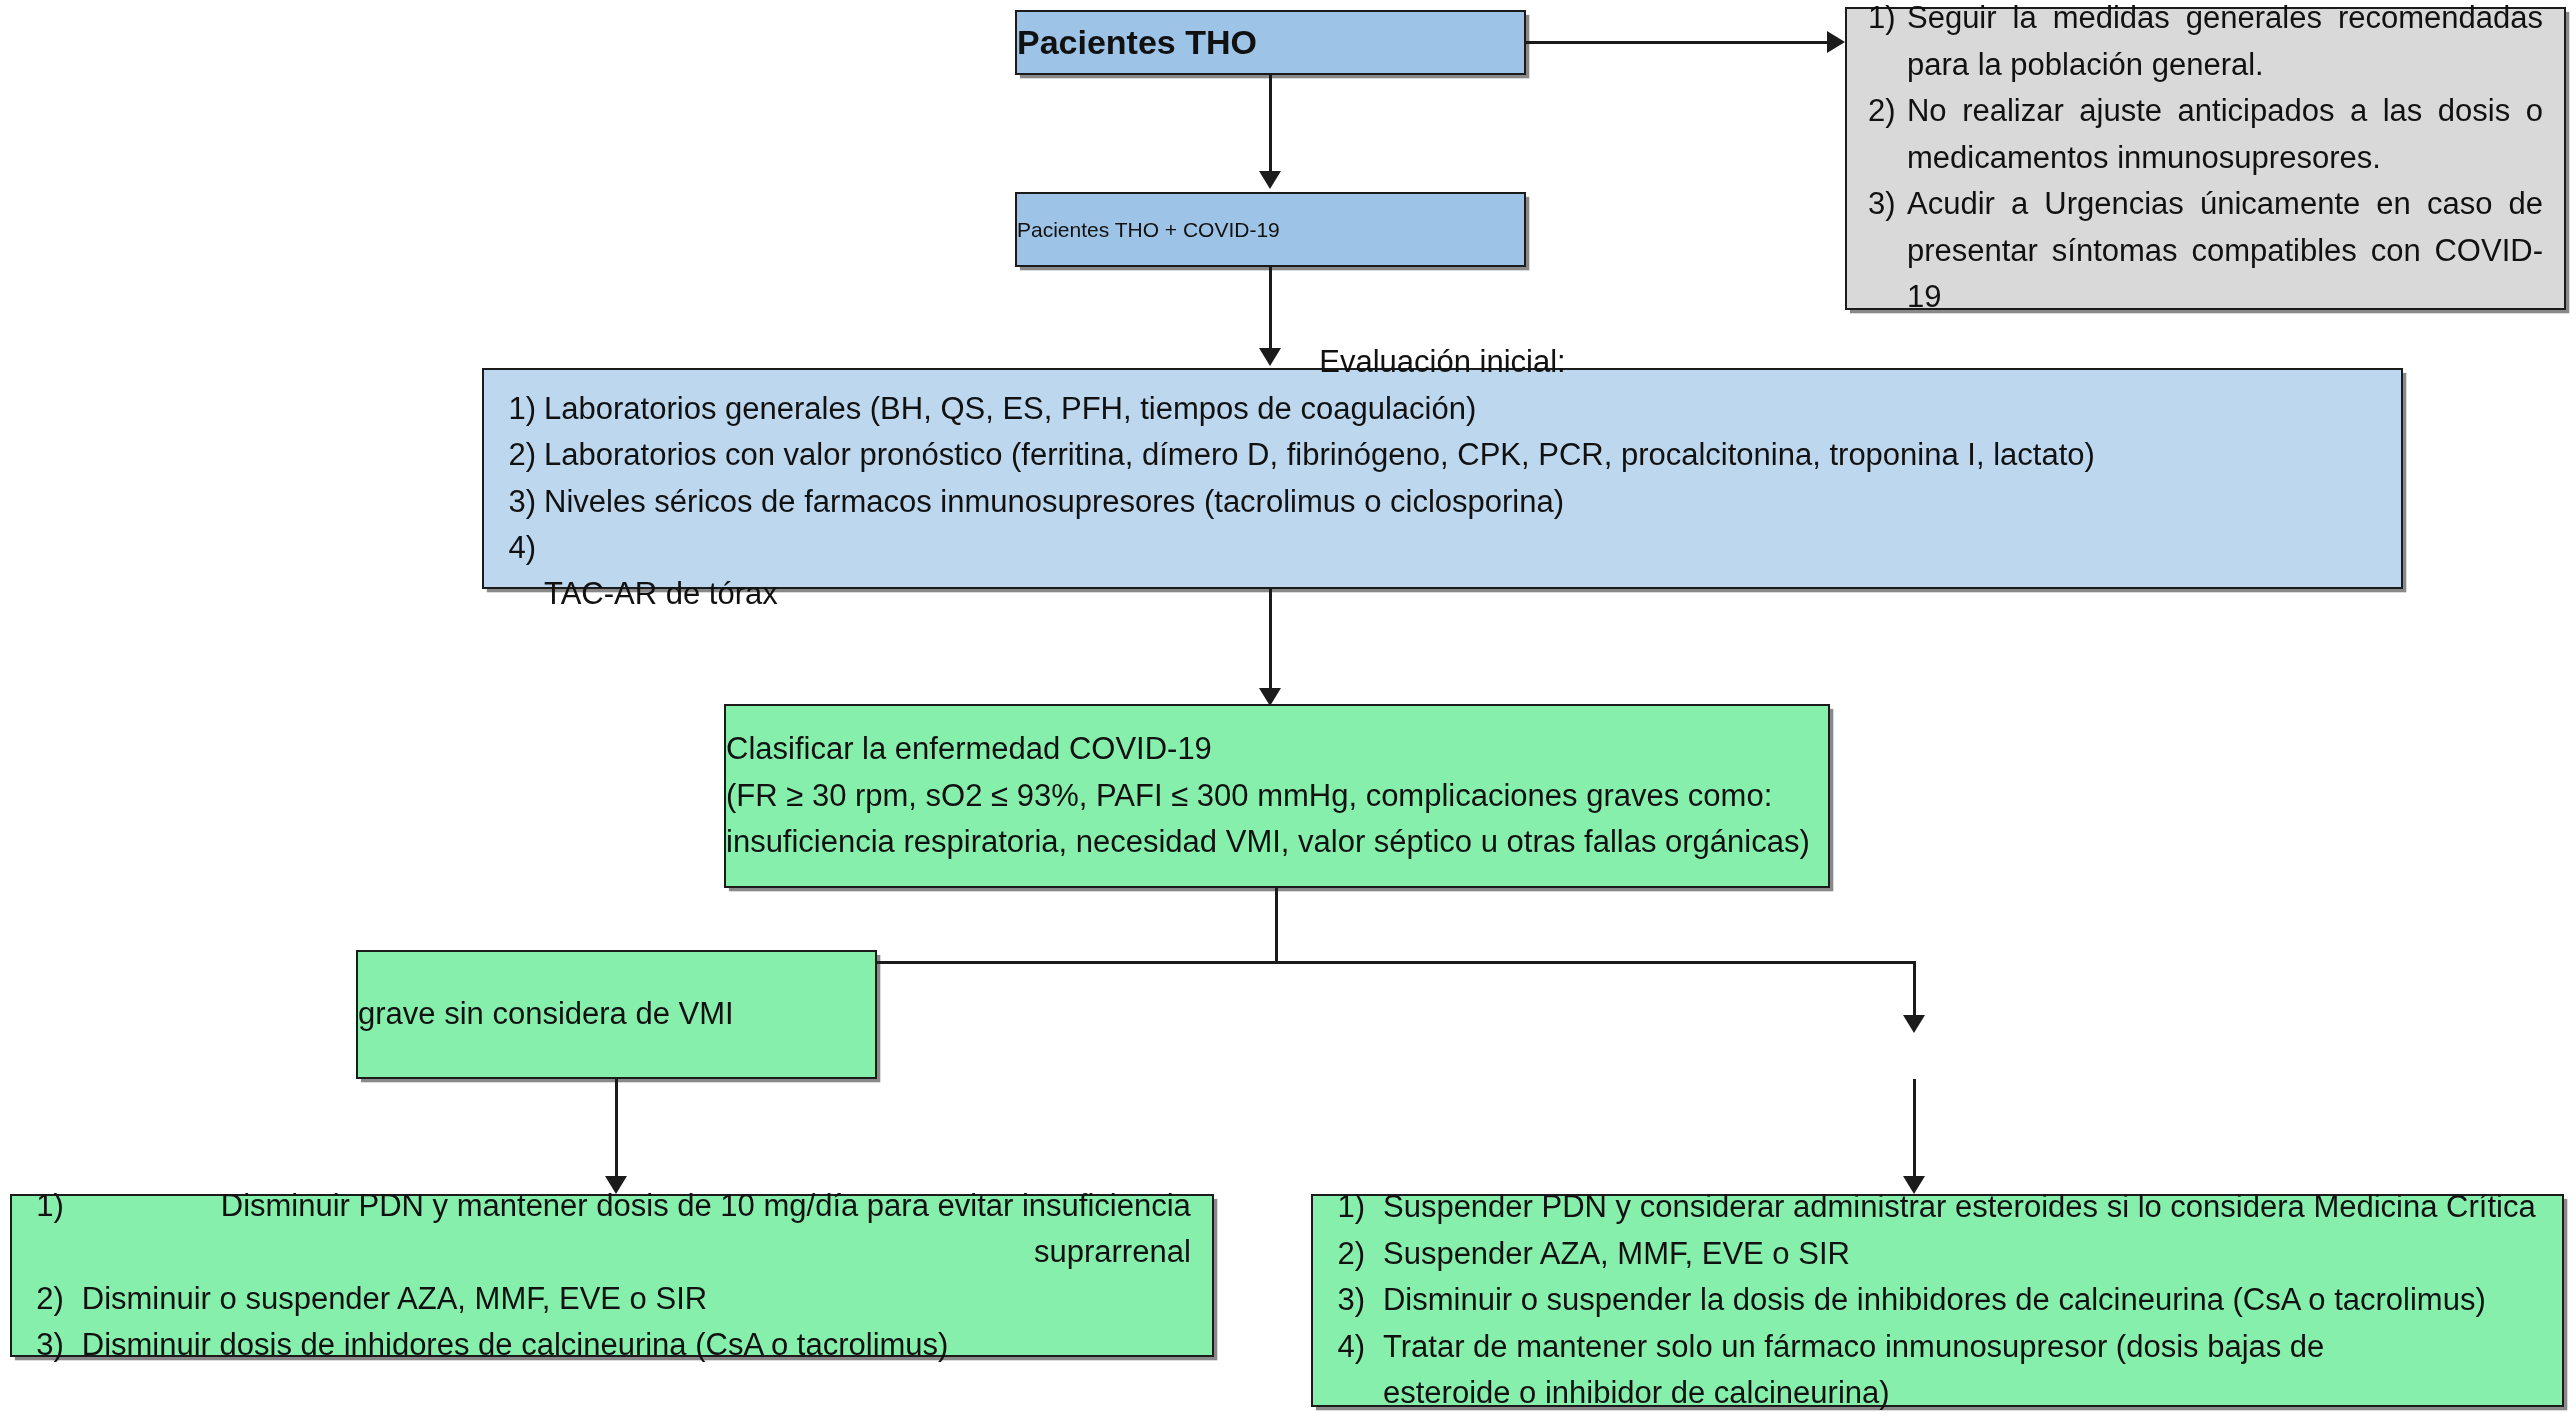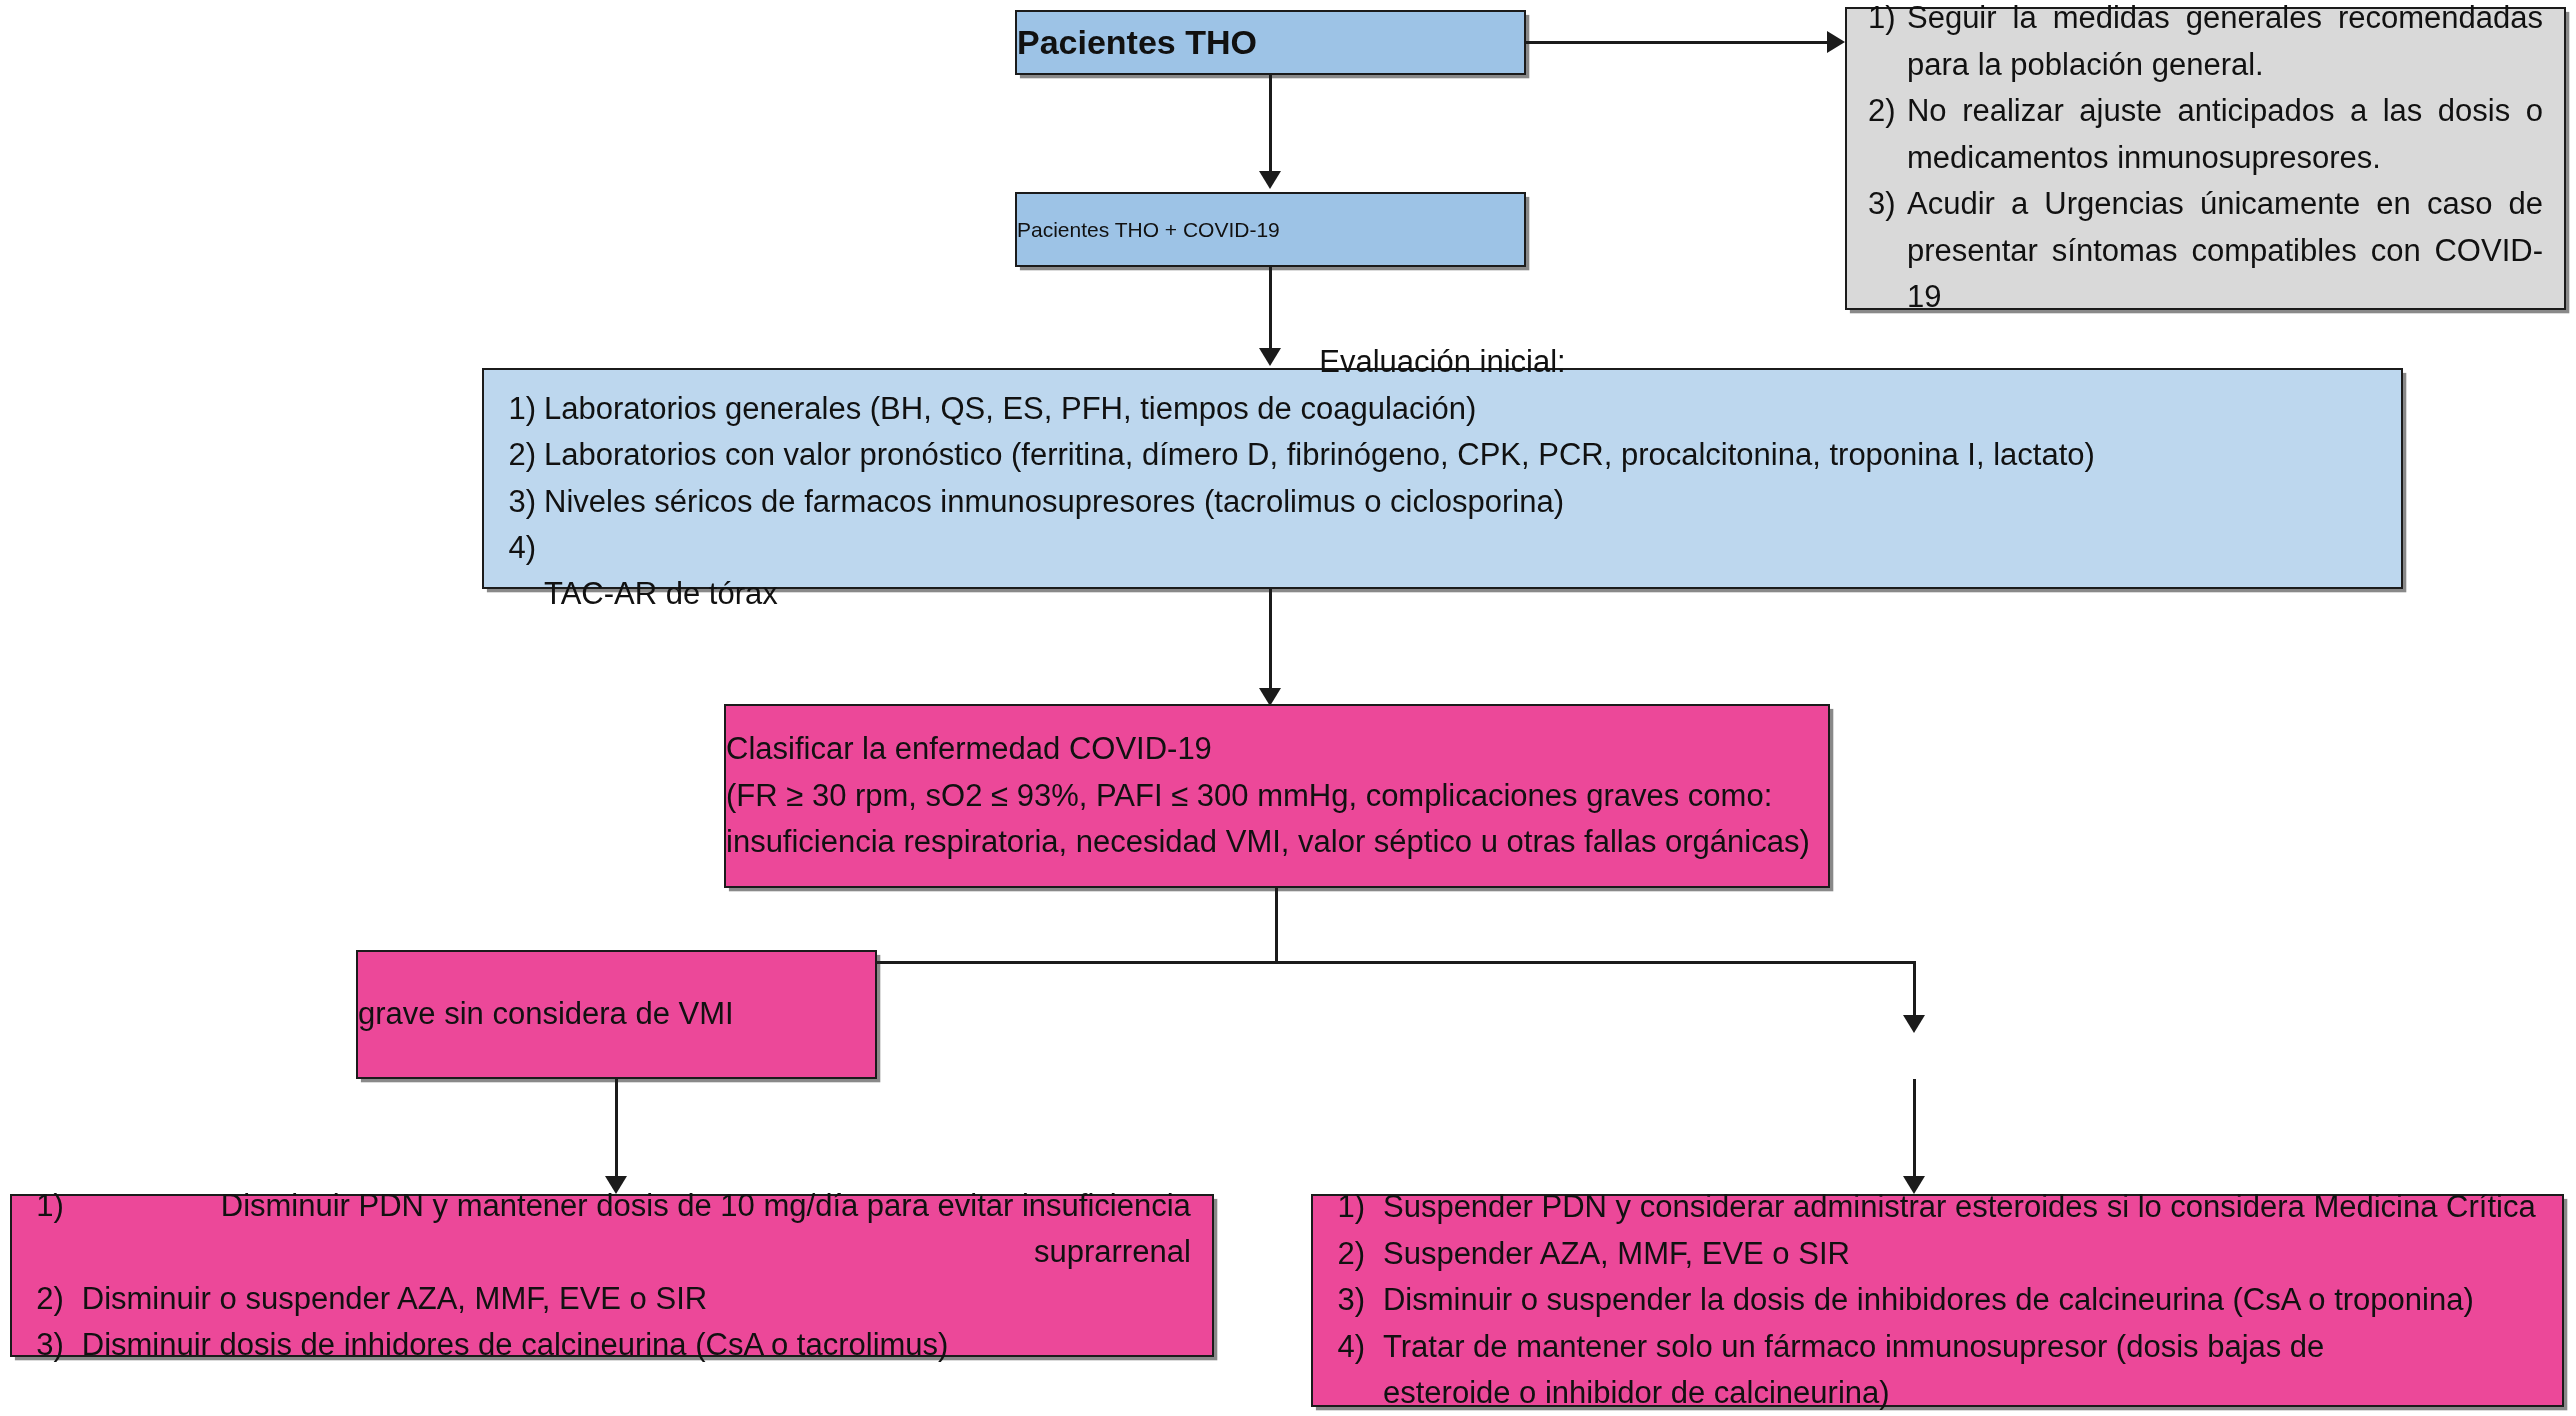--- a/index.html
+++ b/index.html
@@ -29,21 +29,21 @@
     display: flex;
     flex-direction: column;
     justify-content: center;
     line-height: 1.5;
   }
   .box.center   { align-items: flex-start; text-align: center; }
   .box.leftal   { align-items: flex-start; text-align: left; }
 
   .fill-dark  { background: #9dc3e6; }
   .fill-mid   { background: #bdd7ee; }
-  .fill-light { background: #ec4899; }
+  .fill-light { background: #86efac; }
   .fill-gray  { background: #d9d9d9; }
 
   .t-bold { font-weight: bold; }
 
   
   .fs-42 { font-size: 34px; }
   .fs-40 { font-size: 21px; }
   .fs-38 { font-size: 31px; }
 
   
@@ -197,21 +197,21 @@
       <div class="row fs-38">
         <span class="num">1)</span>
         <span class="txt" style="padding-left:18px;">Suspender PDN y considerar administrar esteroides si lo considera Medicina Crítica</span>
       </div>
       <div class="row fs-38">
         <span class="num">2)</span>
         <span class="txt" style="padding-left:18px;">Suspender AZA, MMF, EVE o SIR</span>
       </div>
       <div class="row fs-38">
         <span class="num">3)</span>
-        <span class="txt" style="padding-left:18px;">Disminuir o suspender la dosis de inhibidores de calcineurina (CsA o troponina)</span>
+        <span class="txt" style="padding-left:18px;">Disminuir o suspender la dosis de inhibidores de calcineurina (CsA o tacrolimus)</span>
       </div>
       <div class="row fs-38">
         <span class="num">4)</span>
         <span class="txt" style="padding-left:18px; max-width:1090px;">Tratar de mantener solo un fármaco inmunosupresor (dosis bajas de esteroide o inhibidor de calcineurina)</span>
       </div>
     </div>
   </div>
 
 </div>
 

